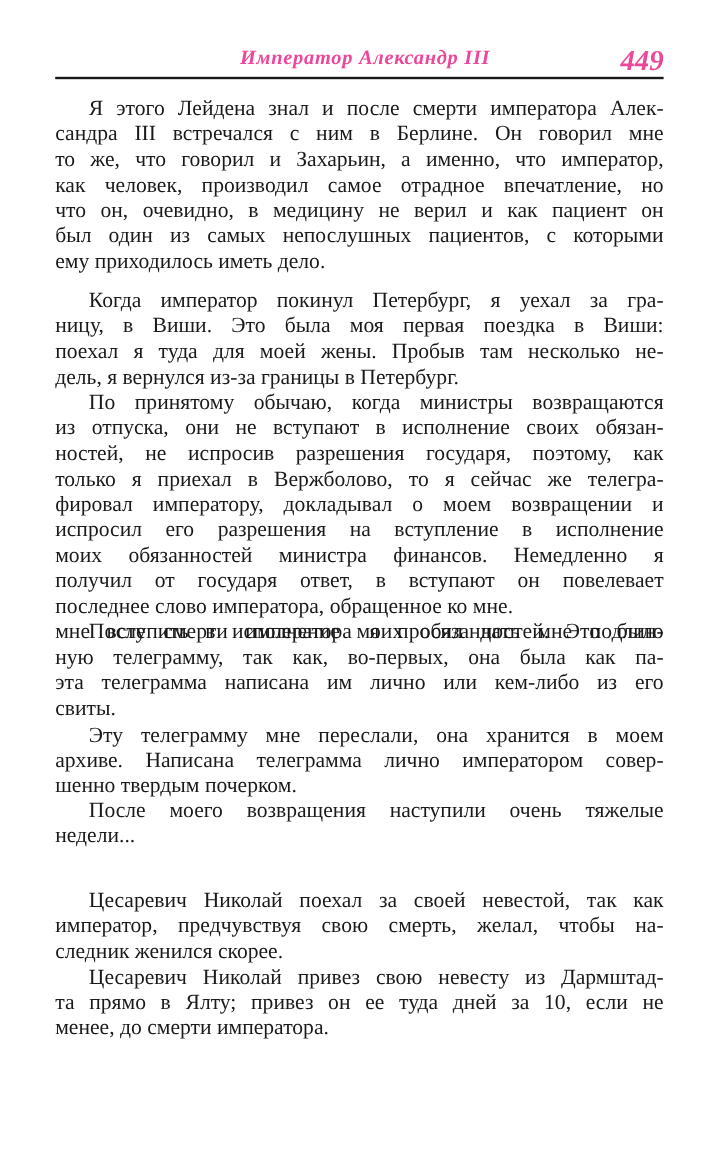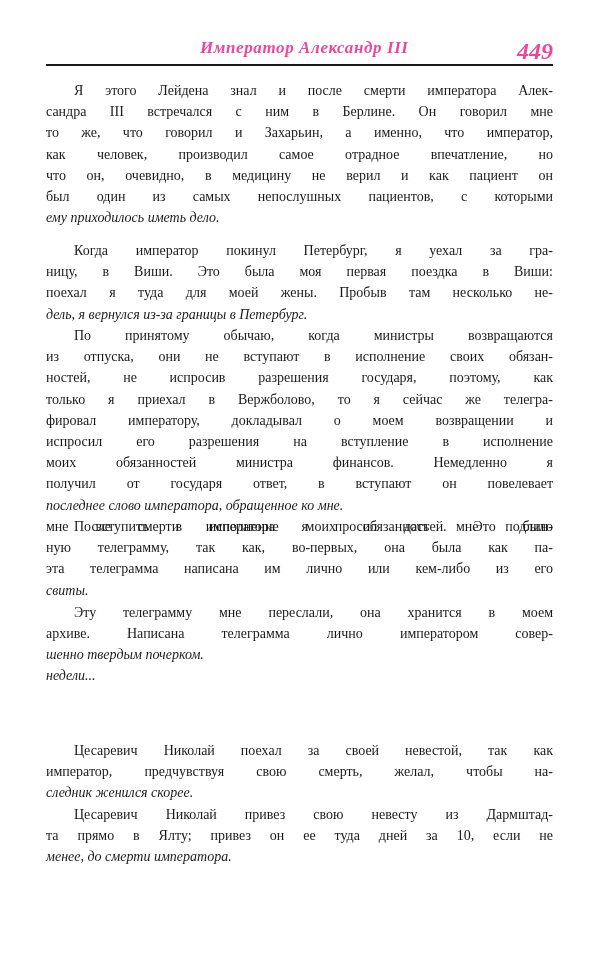--- a/index.html
+++ b/index.html
@@ -55,33 +55,32 @@
     top: 64px;
     width: 507px;
     height: 2px;
     background: #1a1a1a;
   }
   .text-block {
     position: absolute;
     left: 0;
     width: 507px;
     font-family: "Liberation Serif", serif;
-    font-size: 14px;
+    font-size: 18px;
     line-height: 21.2px;
   }
   .line {
     display: block;
     white-space: nowrap;
     text-align: justify;
     text-align-last: justify;
     height: 21.2px;
   }
   .line.last {
     text-align-last: left;
-    font-style: italic;
   }
   .line.indent {
     padding-left: 28px;
   }
   #p1 { top: 80px; }
   #p2 { top: 240px; }
   #p3 { top: 325px; }
   #p4 { top: 516px; }
   #p5 { top: 602px; }
   #p6 { top: 665px; }
@@ -136,20 +135,21 @@
     <span class="line last">свиты.</span>
   </div>
 
   <div class="text-block" id="p5">
     <span class="line indent">Эту телеграмму мне переслали, она хранится в моем</span>
     <span class="line">архиве. Написана телеграмма лично императором совер-</span>
     <span class="line last">шенно твердым почерком.</span>
   </div>
 
   <div class="text-block" id="p6">
+    <span class="line indent">После моего возвращения наступили очень тяжелые</span>
     <span class="line last">недели...</span>
   </div>
 
   <div class="text-block" id="p7">
     <span class="line indent">Цесаревич Николай поехал за своей невестой, так как</span>
     <span class="line">император, предчувствуя свою смерть, желал, чтобы на-</span>
     <span class="line last">следник женился скорее.</span>
   </div>
 
   <div class="text-block" id="p8">

